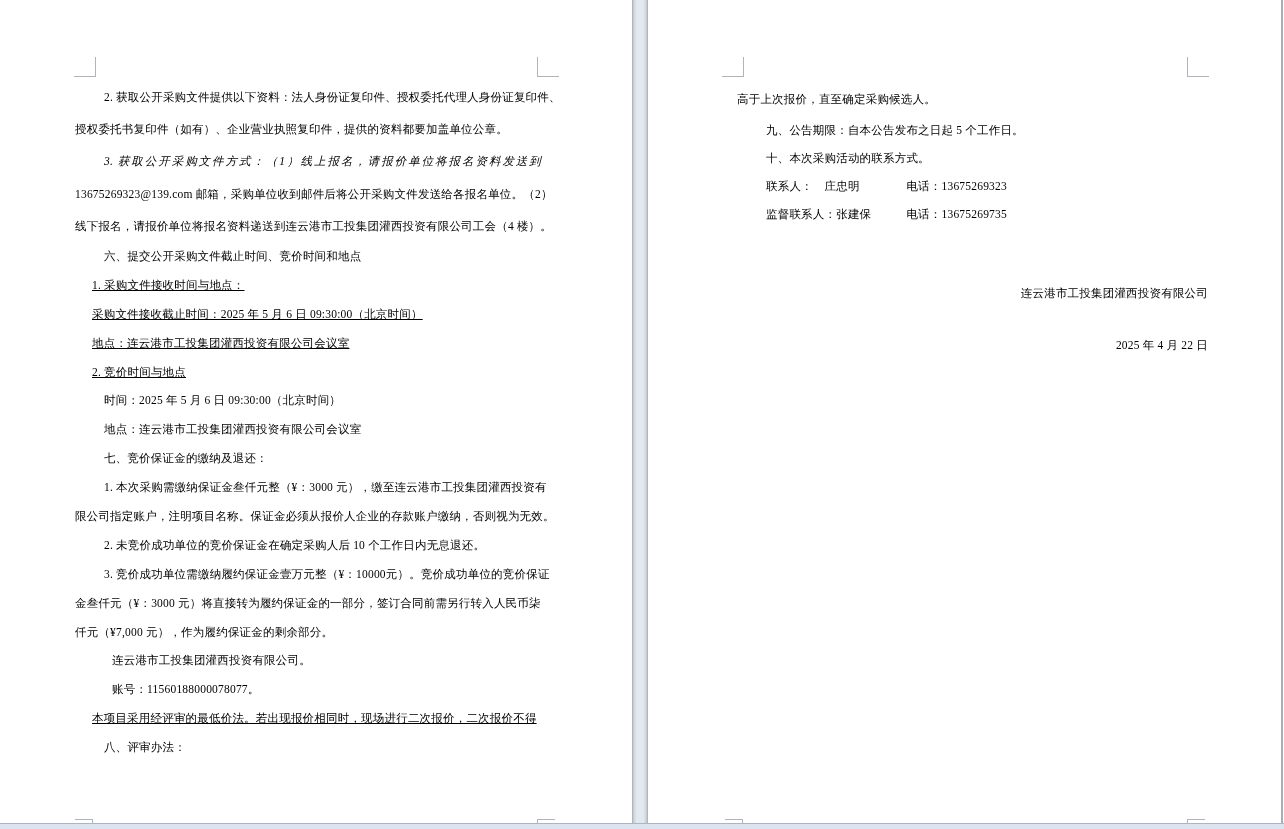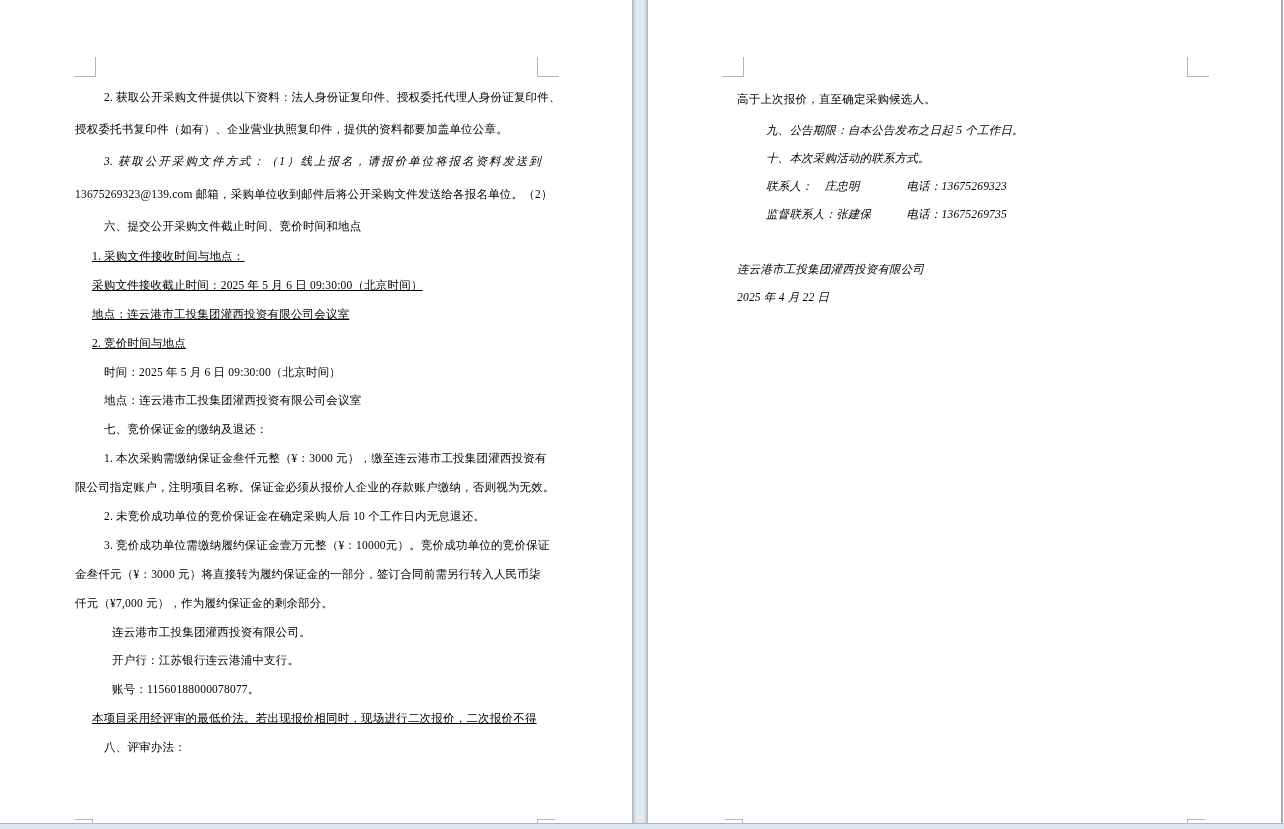--- a/index.html
+++ b/index.html
@@ -33,59 +33,59 @@
   .page-right .crop.tr{left:539px;top:57px;}
   .page-right .crop.bl{left:77px;top:819px;}
   .page-right .crop.br{left:539px;top:819px;}
   
   .text-col{position:absolute;font-size:11.5px;letter-spacing:0.2px;}
   .left-col{left:75px;top:81px;width:466px;}
   .right-col{left:89px;top:82px;width:471px;}
   .line{height:28.9px;line-height:28.9px;white-space:nowrap;}
   .left-col .line:nth-child(-n+5){height:32.2px;line-height:32.2px;}
   .right-col .line:nth-child(1){height:34px;line-height:34px;}
-  .right-col .line:nth-child(n+2){height:28px;line-height:28px;font-style:italic;}
+  .right-col .line:nth-child(n+2){height:28px;line-height:28px;}
   .right-col .line:nth-child(5){height:55px;line-height:28px;}
   .ind1{padding-left:17px;text-decoration:underline;}
   .ind2{padding-left:29px;}
   .ind3{padding-left:37px;}
   .spread{white-space:normal;text-align:justify;text-align-last:justify;font-style:italic;}
-  .right{text-align:left;}
+  .right{text-align:right;margin-top:24px;}
 </style>
 </head>
 <body>
 
 <div class="stage">
 
   <div class="page page-left">
     <div class="crop tl"></div>
     <div class="crop tr"></div>
     <div class="crop bl"></div>
     <div class="crop br"></div>
     <div class="text-col left-col">
         <div class="line ind2">2. 获取公开采购文件提供以下资料：法人身份证复印件、授权委托代理人身份证复印件、</div>
         <div class="line">授权委托书复印件（如有）、企业营业执照复印件，提供的资料都要加盖单位公章。</div>
         <div class="line ind2 spread">3. 获取公开采购文件方式：（1）线上报名，请报价单位将报名资料发送到</div>
         <div class="line">13675269323@139.com 邮箱，采购单位收到邮件后将公开采购文件发送给各报名单位。（2）</div>
+        <div class="line">线下报名，请报价单位将报名资料递送到连云港市工投集团灌西投资有限公司工会（4 楼）。</div>
         <div class="line ind2">六、提交公开采购文件截止时间、竞价时间和地点</div>
         <div class="line ind1">1. 采购文件接收时间与地点：</div>
         <div class="line ind1">采购文件接收截止时间：2025 年 5 月 6 日 09:30:00（北京时间）</div>
         <div class="line ind1">地点：连云港市工投集团灌西投资有限公司会议室</div>
         <div class="line ind1">2. 竞价时间与地点</div>
         <div class="line ind2">时间：2025 年 5 月 6 日 09:30:00（北京时间）</div>
         <div class="line ind2">地点：连云港市工投集团灌西投资有限公司会议室</div>
         <div class="line ind2">七、竞价保证金的缴纳及退还：</div>
         <div class="line ind2">1. 本次采购需缴纳保证金叁仟元整（¥：3000 元），缴至连云港市工投集团灌西投资有</div>
         <div class="line">限公司指定账户，注明项目名称。保证金必须从报价人企业的存款账户缴纳，否则视为无效。</div>
         <div class="line ind2">2. 未竞价成功单位的竞价保证金在确定采购人后 10 个工作日内无息退还。</div>
         <div class="line ind2">3. 竞价成功单位需缴纳履约保证金壹万元整（¥：10000元）。竞价成功单位的竞价保证</div>
         <div class="line">金叁仟元（¥：3000 元）将直接转为履约保证金的一部分，签订合同前需另行转入人民币柒</div>
         <div class="line">仟元（¥7,000 元），作为履约保证金的剩余部分。</div>
         <div class="line ind3">连云港市工投集团灌西投资有限公司。</div>
-        <div class="line ind3">开户行：江苏银行连云港浦中支行。</div>
         <div class="line ind3">账号：11560188000078077。</div>
         <div class="line ind1">本项目采用经评审的最低价法。若出现报价相同时，现场进行二次报价，二次报价不得</div>
         <div class="line ind2">八、评审办法：</div>
       </div>
   </div>
 
   <div class="page-gap"></div>
 
   <div class="page page-right">
     <div class="crop tl"></div>

